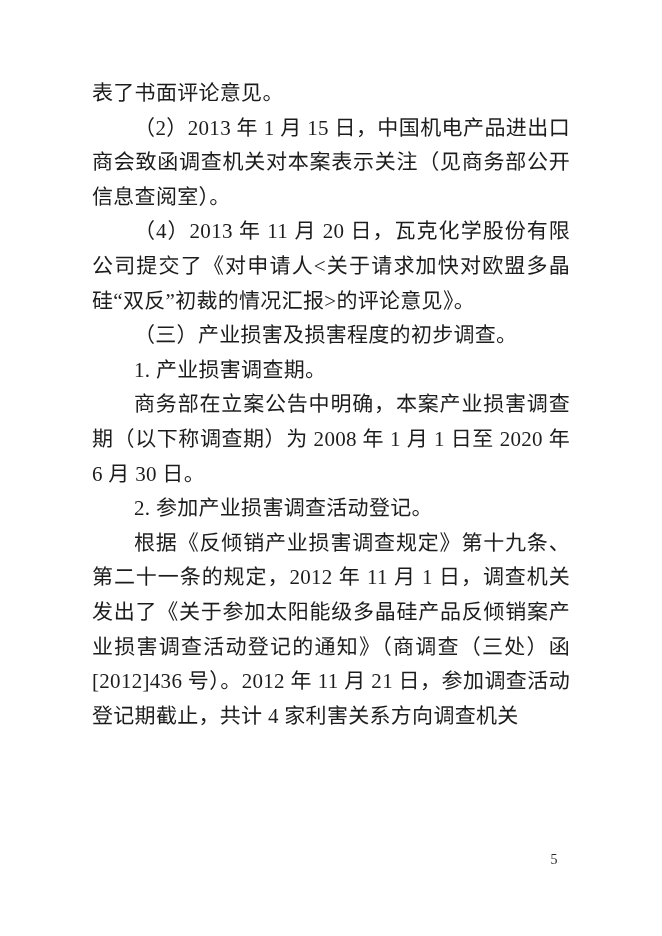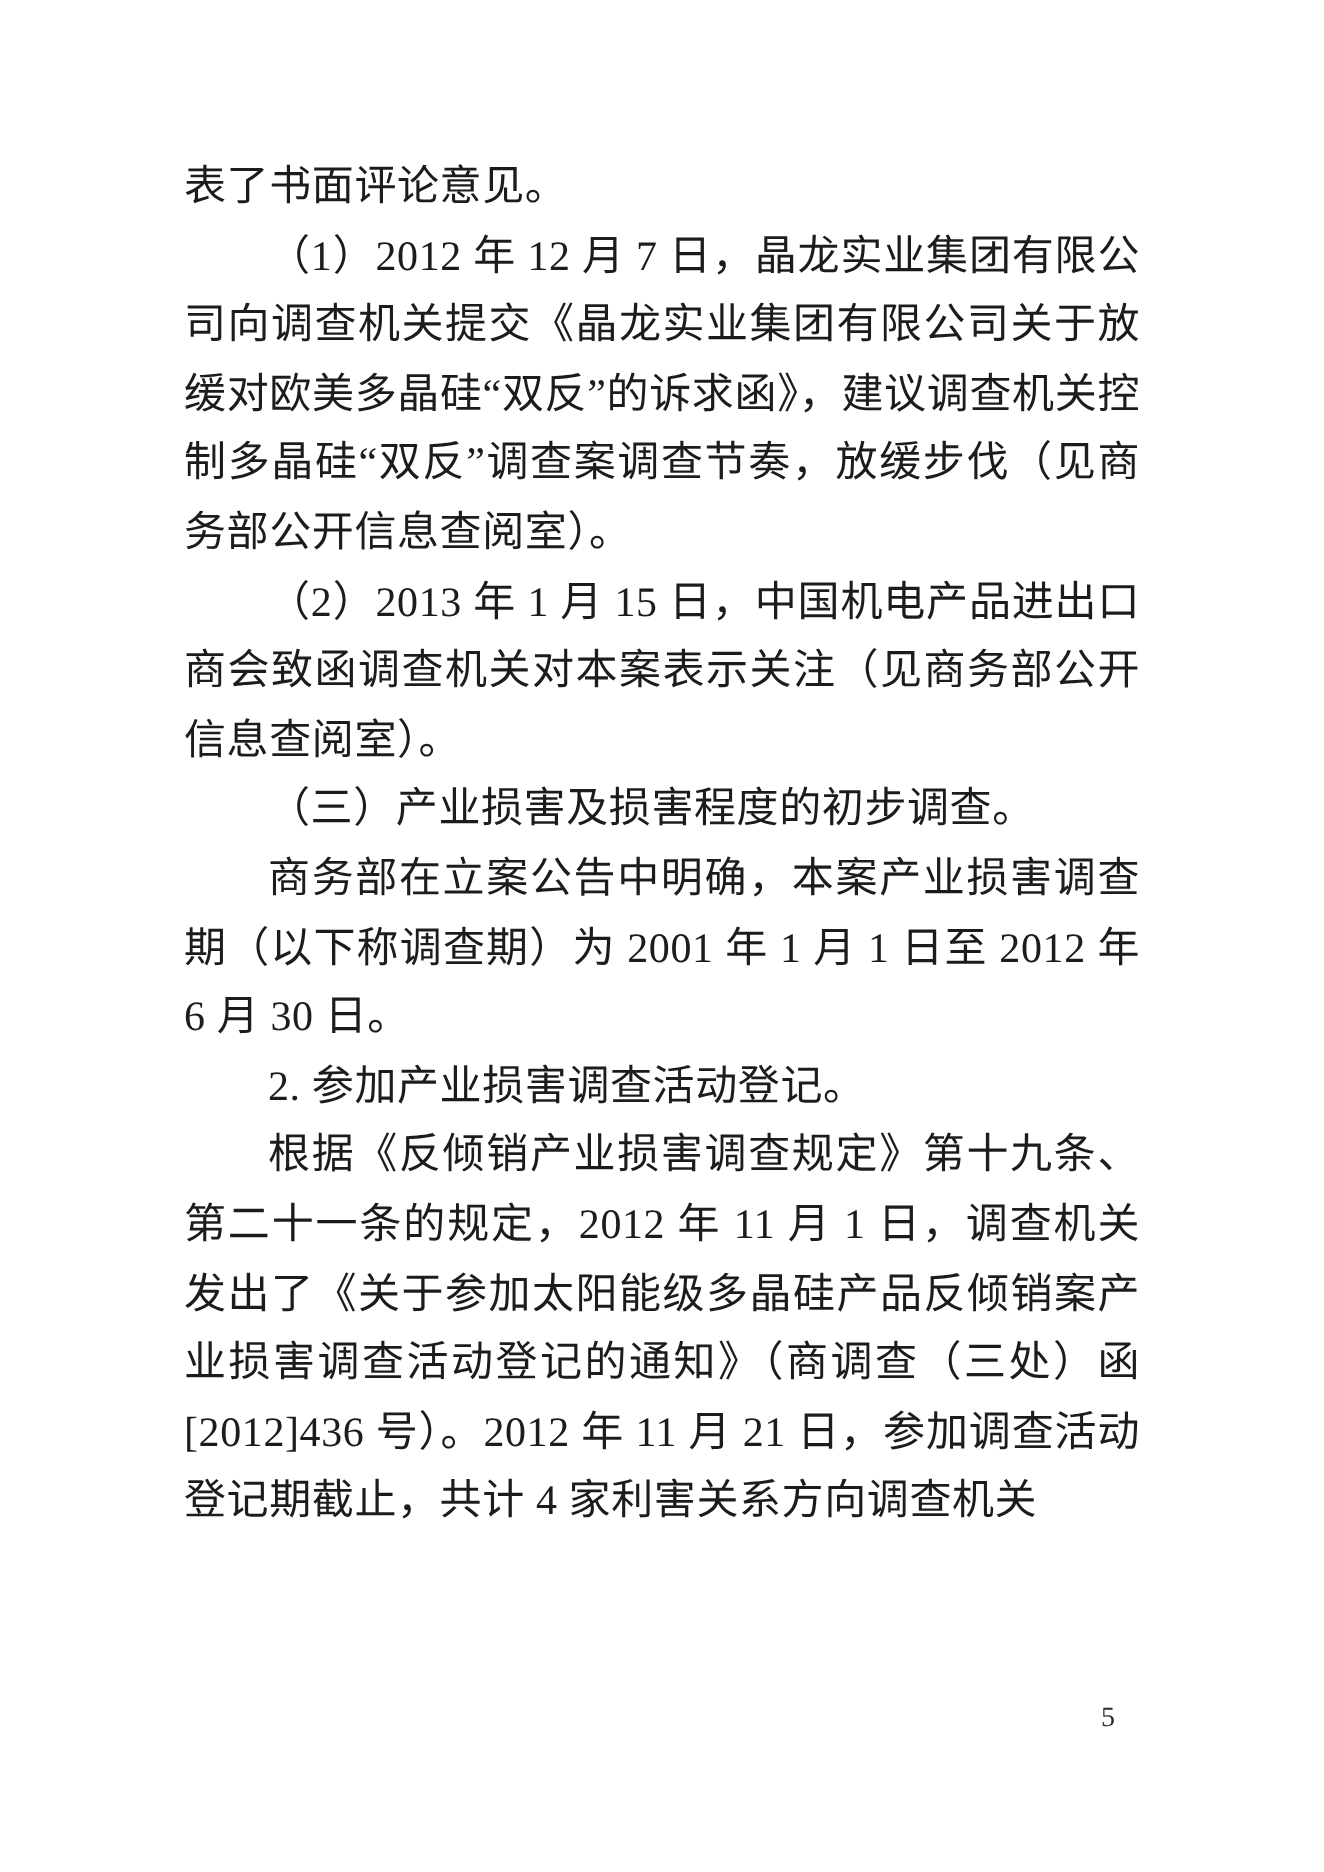--- a/index.html
+++ b/index.html
@@ -48,21 +48,22 @@
     line-height: 18px;
     color: #2a2a2a;
   }
 </style>
 </head>
 <body>
 
 <div class="page">
   <div class="content">
       <p class="para continuation">表了书面评论意见。</p>
-      <p class="para body">（1）2012 年 12 月 7 日，晶龙实业集团有限公司向调查机关提交《晶龙实业集团有限公司关于放缓对欧美多晶硅“双反”的诉求函》，建议调查机关控制多晶硅“双反”调查案调查节奏，放缓步伐（见商务部公开信息查阅室）。</p>
       <p class="para body">（2）2013 年 1 月 15 日，中国机电产品进出口商会致函调查机关对本案表示关注（见商务部公开信息查阅室）。</p>
+      <p class="para body">（4）2013 年 11 月 20 日，瓦克化学股份有限公司提交了《对申请人&lt;关于请求加快对欧盟多晶硅“双反”初裁的情况汇报&gt;的评论意见》。</p>
       <p class="para heading">（三）产业损害及损害程度的初步调查。</p>
-      <p class="para body">商务部在立案公告中明确，本案产业损害调查期（以下称调查期）为 2001 年 1 月 1 日至 2012 年 6 月 30 日。</p>
+      <p class="para body">1. 产业损害调查期。</p>
+      <p class="para body">商务部在立案公告中明确，本案产业损害调查期（以下称调查期）为 2008 年 1 月 1 日至 2020 年 6 月 30 日。</p>
       <p class="para body">2. 参加产业损害调查活动登记。</p>
       <p class="para body">根据《反倾销产业损害调查规定》第十九条、第二十一条的规定，2012 年 11 月 1 日，调查机关发出了《关于参加太阳能级多晶硅产品反倾销案产业损害调查活动登记的通知》（商调查（三处）函[2012]436 号）。2012 年 11 月 21 日，参加调查活动登记期截止，共计 4 家利害关系方向调查机关</p>
     </div>
   <div class="page-number">5</div>
 </div>
 
 </body></html>

